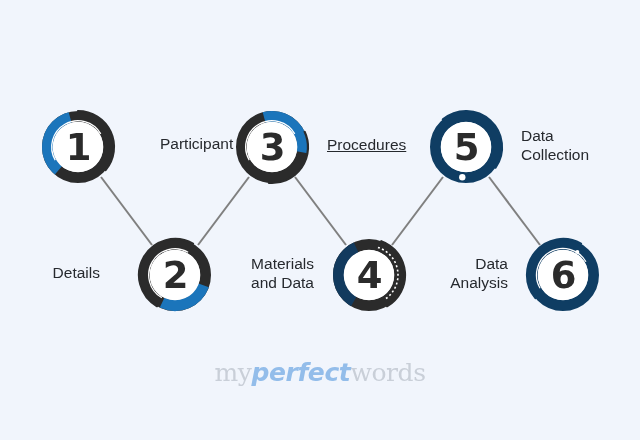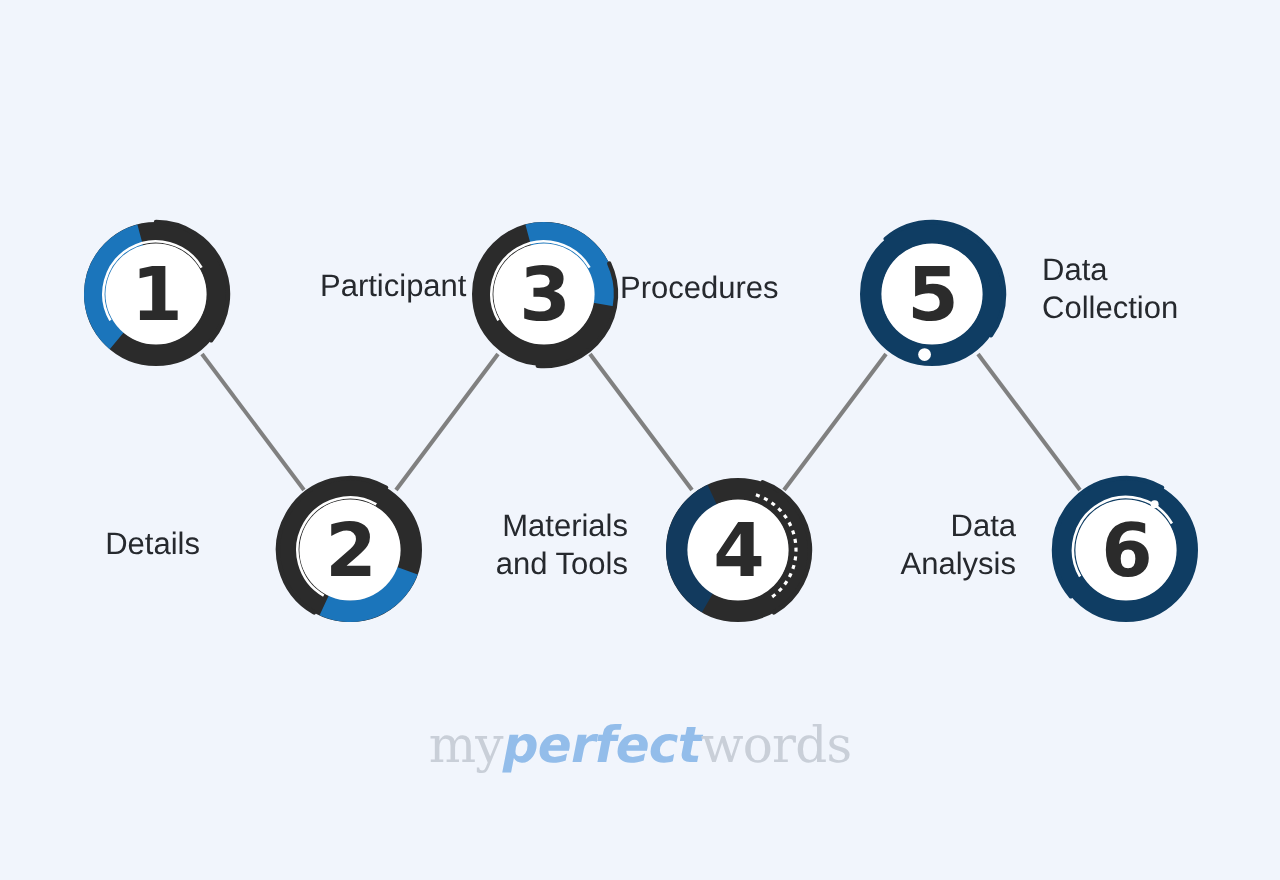--- a/index.html
+++ b/index.html
@@ -163,23 +163,23 @@
           <circle cx="53.31" cy="16.10" r="2" fill="#ffffff"></circle>
           <path d="M 11.42 62.14 A 36 36 0 0 1 57.00 7.82" fill="none" stroke="#0f3d63" stroke-width="2.2" stroke-linecap="round"></path>
         </svg>
         <div class="node-num">6</div>
       </div>
     </div>
 
   <div id="labels-layer">
       <div class="label right" style="left: 133px; top: 134px; transform: translateY(0px); margin-left: 27px;">Participant</div>
       <div class="label left" style="right: 540px; top: 263px;">Details</div>
-      <div class="label right" style="left: 310px; top: 135px; transform: translateY(0px);">Procedures</div>
+      <div class="label right" style="left: 327px; top: 135px; transform: translateY(0px); text-decoration: underline;">Procedures</div>
       <div class="label left" style="right: 326px; top: 254px;">Materials
-and Tools</div>
+and Data</div>
       <div class="label right" style="left: 521px; top: 126px; transform: translateY(0px);">Data
 Collection</div>
       <div class="label left" style="right: 132px; top: 254px;">Data
 Analysis</div>
     </div>
 
   <div id="watermark">
     <span class="wm-my">my</span><span class="wm-perfect">perfect</span><span class="wm-words">words</span>
   </div>
 

